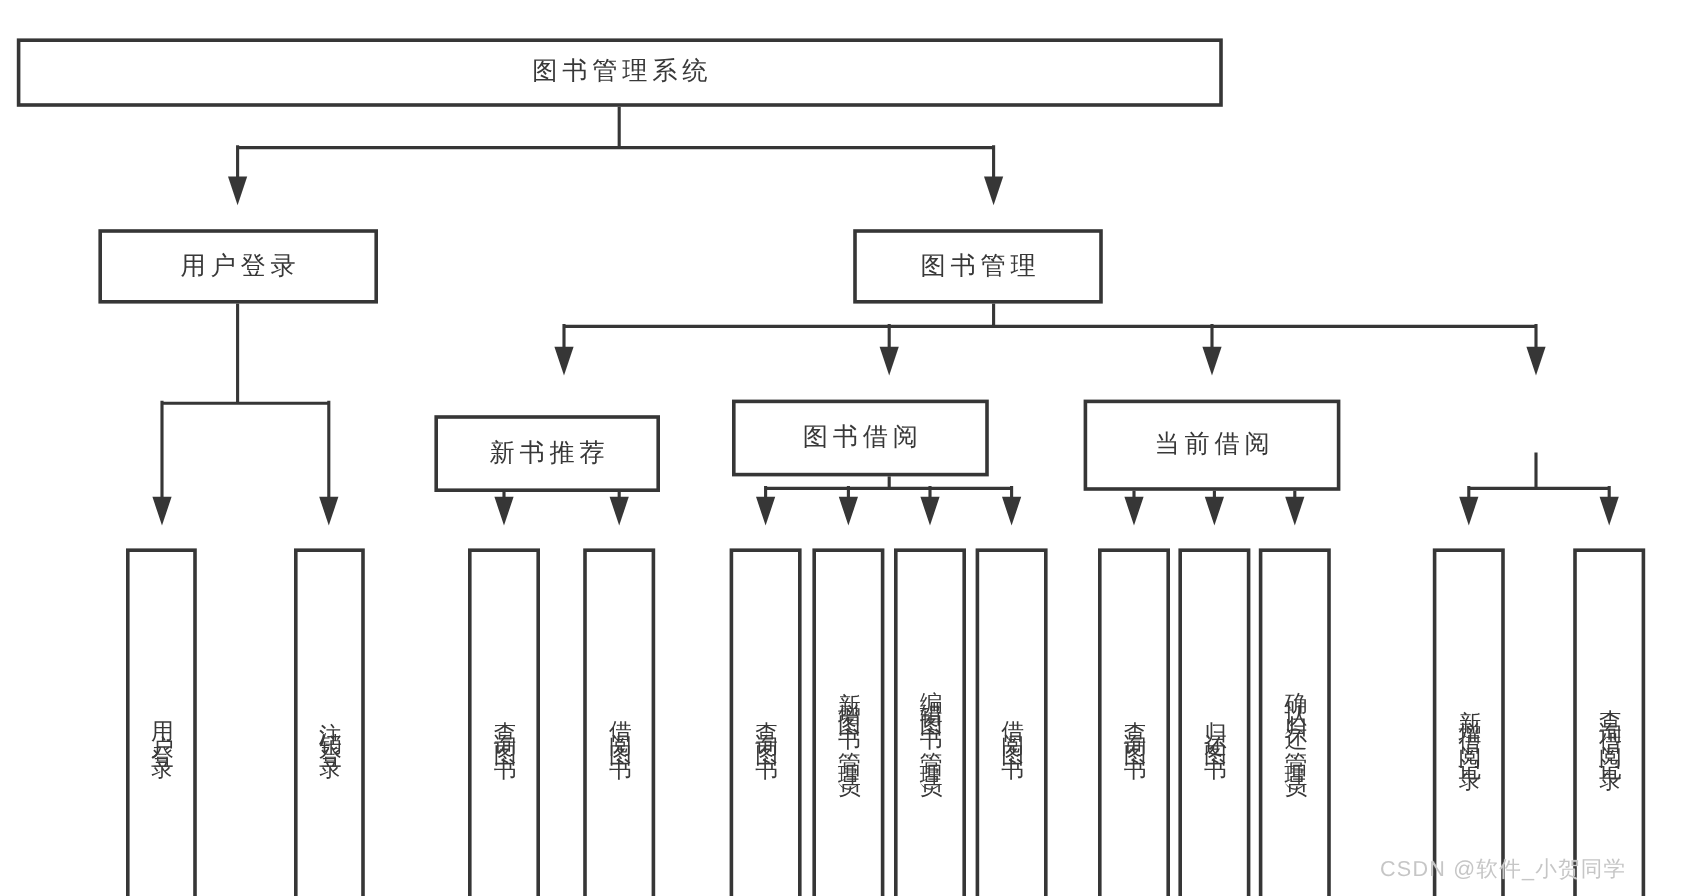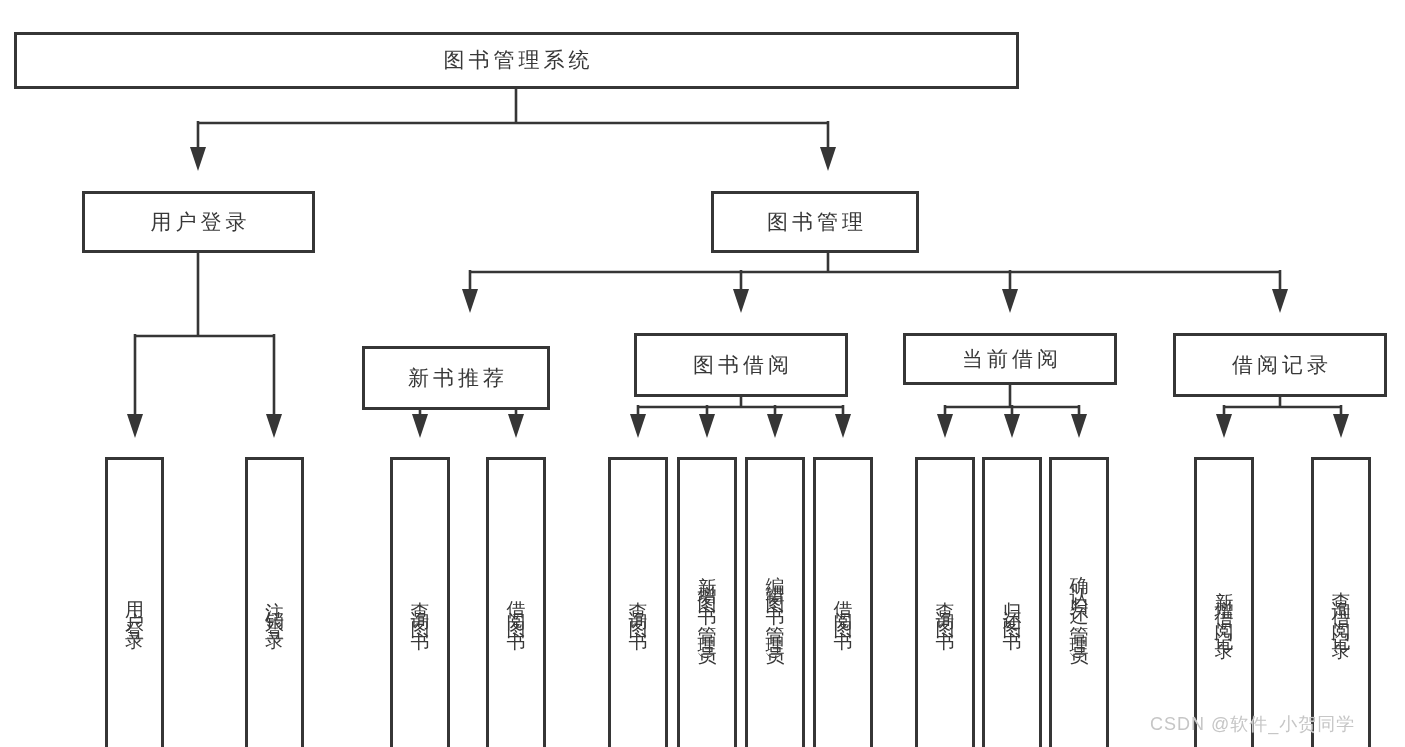--- a/index.html
+++ b/index.html
@@ -68,25 +68,24 @@
   </svg>
 
   <div class="box" style="left:14px;top:12px;width:1005px;height:57px;">图书管理系统</div>
 
   <div class="box" style="left:82px;top:171px;width:233px;height:62px;">用户登录</div>
 
   <div class="box" style="left:711px;top:171px;width:208px;height:62px;">图书管理</div>
 
   <div class="box" style="left:362px;top:326px;width:188px;height:64px;">新书推荐</div>
 
-  <div class="box" style="left:634px;top:313px;width:214px;height:64px;">图书借阅</div>
+  <div class="box" style="left:610px;top:313px;width:214px;height:64px;">图书借阅</div>
 
-  <div class="box" style="left:903px;top:313px;width:214px;height:52px;">当前借阅</div>
+  <div class="box" style="left:903px;top:313px;width:214px;height:76px;">当前借阅</div>
 
-  <div class="box" style="left:1173px;top:313px;width:214px;height:64px;">借阅记录</div>
 
   <div class="box v" style="left:105px;top:437px;width:59px;height:298px;">用户登录</div>
 
   <div class="box v" style="left:245px;top:437px;width:59px;height:298px;">注销登录</div>
 
   <div class="box v" style="left:390px;top:437px;width:60px;height:298px;">查询图书</div>
 
   <div class="box v" style="left:486px;top:437px;width:60px;height:298px;">借阅图书</div>
 
   <div class="box v" style="left:608px;top:437px;width:60px;height:298px;">查询图书</div>

